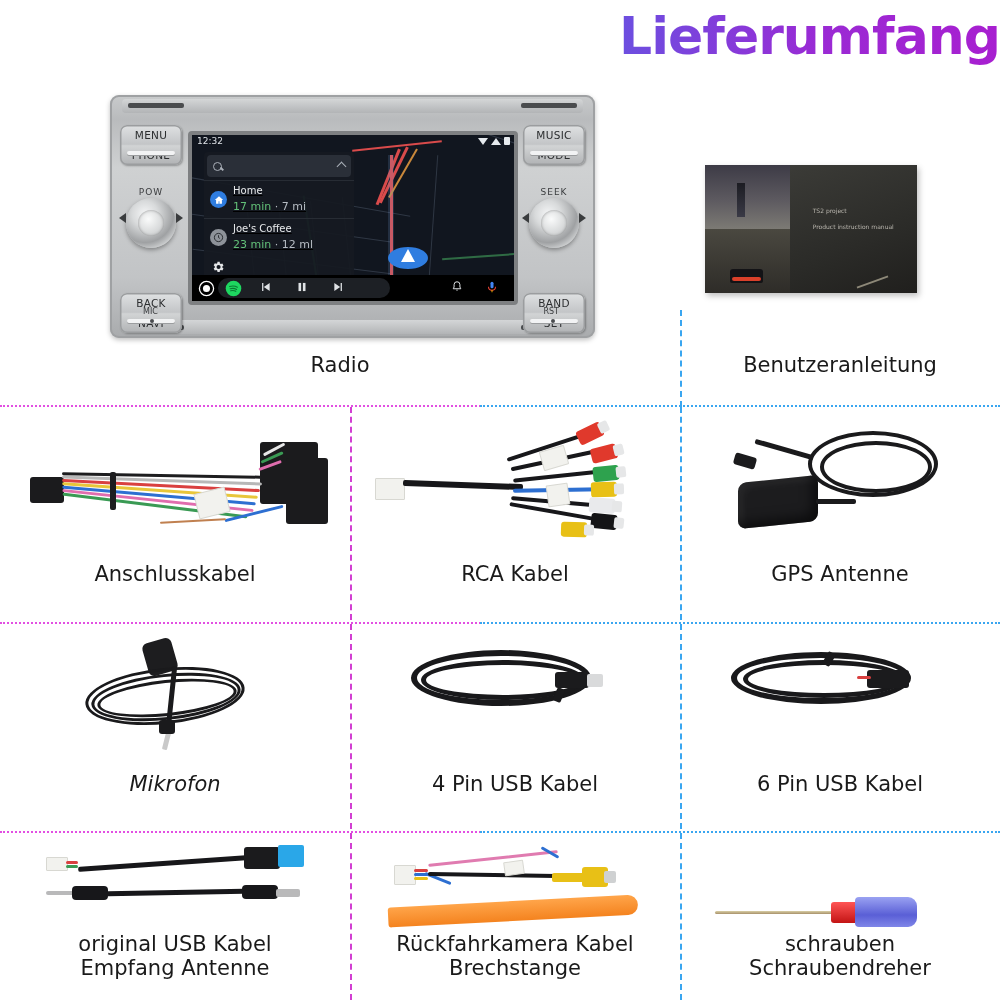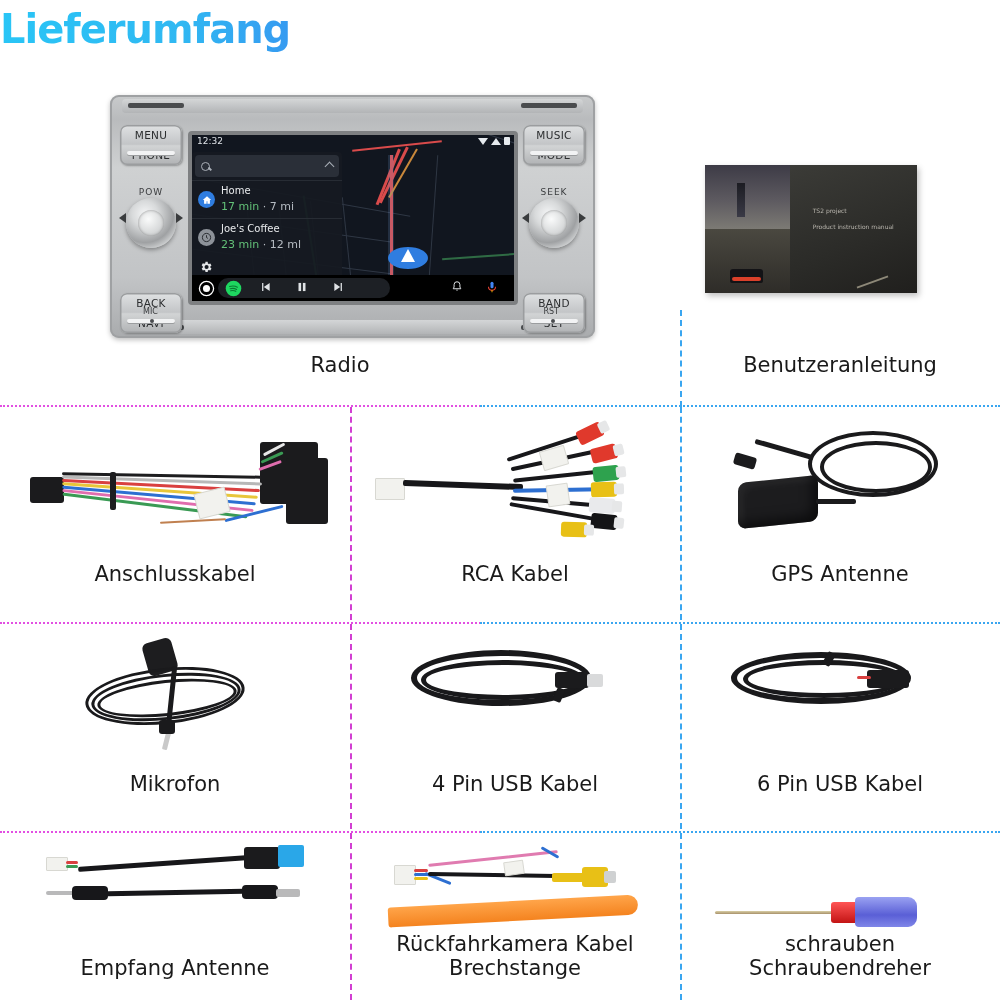--- a/index.html
+++ b/index.html
@@ -7,22 +7,22 @@
     width: 1000px; height: 1000px;
     background: #ffffff;
     font-family: "Liberation Sans", sans-serif;
     overflow: hidden;
   }
   .page { position: relative; width: 1000px; height: 1000px; background:#fff; }
 
   
   .title {
     position: absolute; top: 6px; left: 0; width: 1000px;
-    text-align: left;
-    font-size: 40px; font-weight: bold; letter-spacing: -1px;
+    text-align: right;
+    font-size: 52px; font-weight: bold; letter-spacing: -1px;
     background: linear-gradient(90deg,#29c5f6 0%,#30b8f2 18%,#3b82f0 38%,#6c4fe0 62%,#9a2ad4 82%,#a81fd0 100%);
     -webkit-background-clip: text; background-clip: text;
     -webkit-text-fill-color: transparent; color: transparent;
     font-family: "DejaVu Sans", sans-serif;
   }
 
   
   .grid { position: absolute; top: 85px; left: 0; width: 1000px; height: 915px; }
 
   .cell { position: absolute; }
@@ -65,22 +65,22 @@
   .hwo { position:absolute; background:#c9883b; }
   .grn { position:absolute; background:#2f6b44; }
   .statusbar { position:absolute; left:0; top:0; right:0; height:13px; color:#cfd4db; font-size:9px; }
   .clock { position:absolute; left:5px; top:1px; font-size:9px; color:#dfe3e8; font-family:"DejaVu Sans",sans-serif;}
   .sysicons { position:absolute; right:4px; top:2px; display:flex; gap:3px; align-items:center; }
   .tri-d { width:0;height:0;border-left:5px solid transparent;border-right:5px solid transparent;border-top:7px solid #e6eaee; }
   .tri-u { width:0;height:0;border-left:5px solid transparent;border-right:5px solid transparent;border-bottom:7px solid #e6eaee; }
   .batt { width:6px;height:8px;background:#e6eaee;border-radius:1px; }
 
   .panel {
-    position:absolute; left:0; top:17px; width:150px;
-    background:rgba(22,26,33,.93); border-radius:4px; padding-bottom:2px;
+    position:absolute; left:12px; top:17px; width:150px;
+    background:rgba(22,26,33,.93); border-radius:4px; padding-bottom:2px;text-decoration:underline;
   }
   .searchbar {
     height:22px; margin:3px; background:#2a2f38; border-radius:4px;
     display:flex; align-items:center; padding:0 6px; justify-content:space-between;
   }
   .mag { width:9px;height:9px;border:1.6px solid #aab0b8;border-radius:50%; position:relative; }
   .mag:after{content:"";position:absolute;width:4px;height:1.6px;background:#aab0b8;right:-3px;bottom:0;transform:rotate(45deg);}
   .chev { width:7px;height:7px;border-left:1.6px solid #aab0b8;border-top:1.6px solid #aab0b8;transform:rotate(45deg); }
   .sugg { display:flex; align-items:center; gap:6px; padding:4px 6px; border-top:1px solid #272c34; }
   .sg-ico { width:17px;height:17px;border-radius:50%;display:flex;align-items:center;justify-content:center;flex:0 0 auto; }
@@ -470,21 +470,21 @@
     <div class="cell" style="left:0;top:539px;width:350px;height:205px;">
       <div class="art" style="left:45px;top:12px;width:250px;height:120px;">
         <div class="mic-cap" style="left:100px;top:4px;"></div>
         <div class="coil" style="left:40px;top:32px;width:160px;height:56px;border-width:3px;transform:rotate(-6deg);"></div>
         <div class="coil" style="left:46px;top:38px;width:150px;height:46px;border-width:3px;transform:rotate(-6deg);"></div>
         <div class="coil" style="left:52px;top:44px;width:140px;height:36px;border-width:3px;transform:rotate(-6deg);"></div>
         <div class="w" style="left:124px;top:30px;width:5px;height:62px;background:#1a1a1c;transform:rotate(6deg);"></div>
         <div class="jack" style="left:120px;top:88px;transform:rotate(14deg);"></div>
         <div class="w" style="left:114px;top:84px;width:16px;height:14px;background:#1a1a1c;border-radius:3px;"></div>
       </div>
-      <div class="cap" style="top:148px;">Mikrofon</div>
+      <div class="cap" style="top:148px;font-style:italic;">Mikrofon</div>
     </div>
 
     <div class="cell" style="left:350px;top:539px;width:330px;height:205px;">
       <div class="art" style="left:55px;top:20px;width:230px;height:95px;">
         <div class="usb-loop" style="left:6px;top:6px;width:180px;height:56px;"></div>
         <div class="usb-loop" style="left:16px;top:16px;width:164px;height:40px;border-width:5px;"></div>
         <div class="usb-head" style="left:150px;top:28px;"></div>
         <div class="usb-tip" style="left:182px;top:30px;"></div>
         <div class="w" style="left:150px;top:44px;width:8px;height:14px;background:#1a1a1c;transform:rotate(22deg);"></div>
       </div>
@@ -517,21 +517,21 @@
         <div class="w" style="left:48px;top:18px;width:170px;height:5px;background:#17171a;transform:rotate(-4deg);"></div>
         <div class="conn-blk" style="left:214px;top:4px;width:36px;height:22px;"></div>
         <div class="blue-conn" style="left:248px;top:2px;"></div>
         <div class="ant-pin" style="left:16px;top:48px;width:34px;"></div>
         <div class="ant-barrel" style="left:42px;top:43px;width:36px;"></div>
         <div class="w" style="left:76px;top:47px;width:140px;height:5px;background:#17171a;transform:rotate(-1deg);"></div>
         <div class="ant-barrel" style="left:212px;top:42px;width:36px;"></div>
         <div class="ant-pin" style="left:246px;top:46px;width:24px;height:8px;background:#b9b9ba;"></div>
       </div>
       <div class="cap two" style="top:100px;">
-        <br>
+        <span>original USB Kabel</span><br>
         <span>Empfang Antenne</span>
       </div>
     </div>
 
     <div class="cell" style="left:680px;top:748px;width:320px;height:167px;">
       <div class="art" style="left:65px;top:12px;width:210px;height:85px;">
         <div class="screw" style="left:8px;top:2px;"></div>
         <div class="screw" style="left:36px;top:0px;"></div>
         <div class="screw" style="left:64px;top:2px;"></div>
         <div class="screw" style="left:8px;top:34px;"></div>

